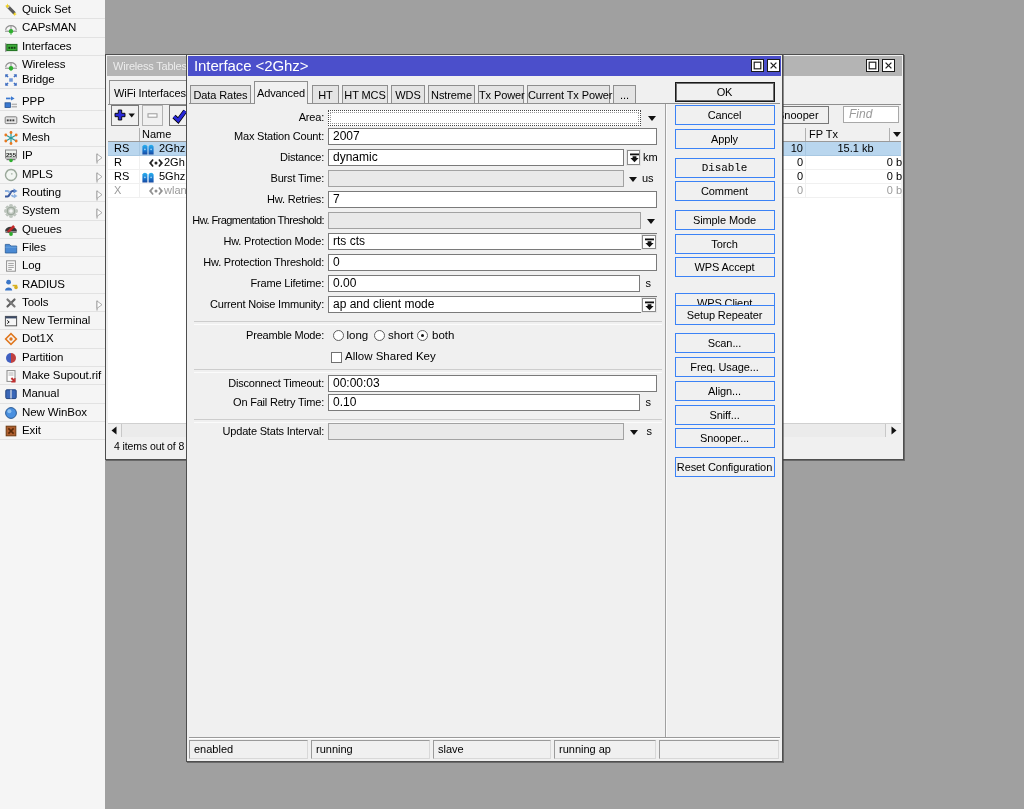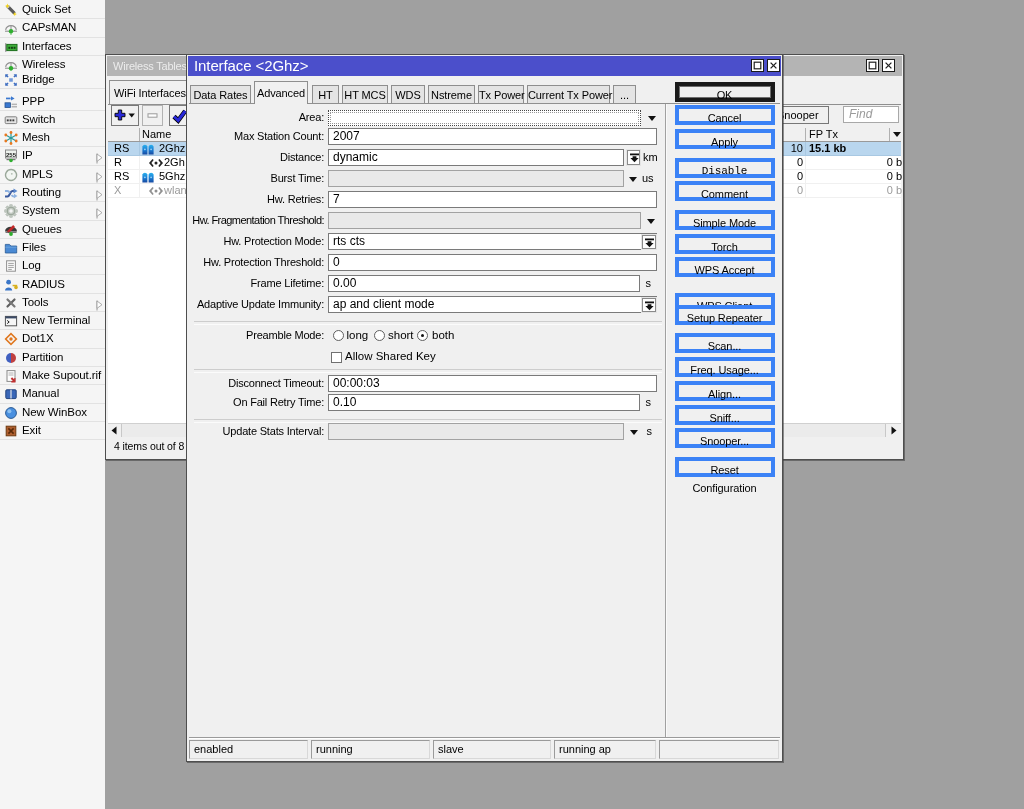--- a/index.html
+++ b/index.html
@@ -3,21 +3,21 @@
 <style>
 html,body{margin:0;padding:0;}
 body{width:1024px;height:809px;background:#a0a0a0;position:relative;overflow:hidden;
  font-family:"Liberation Sans",sans-serif;font-size:12px;color:#000;}
 .ab{position:absolute;}
 .win{position:absolute;background:#f0f0f0;border:1px solid #4e4e4e;box-shadow:1px 1px 0 rgba(60,60,60,.55);}
 .tb{position:absolute;left:1px;right:1px;top:1px;height:20px;line-height:20px;color:#fff;padding-left:6px;font-size:15px;letter-spacing:-0.1px;}
 .tbtn{position:absolute;top:4px;width:13px;height:13px;background:#fff;border:1px solid #1a1a1a;box-sizing:border-box;}
 .tab{position:absolute;box-sizing:border-box;border:1px solid #8e8e8e;border-bottom:none;background:#e4e4e4;text-align:center;font-size:11px;letter-spacing:-0.1px;white-space:nowrap;}
 .tab.on{background:#f0f0f0;z-index:5;}
-.btn{position:absolute;box-sizing:border-box;width:100px;height:20px;background:#f0f0f0;border:4px solid #3b82f6;text-align:center;line-height:18px;font-size:11px;letter-spacing:-0.1px;}
+.btn{position:absolute;box-sizing:border-box;width:100px;height:20px;background:#f0f0f0;border:1px solid #3b82f6;text-align:center;line-height:18px;font-size:11px;letter-spacing:-0.1px;}
 .lbl{position:absolute;text-align:right;font-size:11px;letter-spacing:-0.2px;white-space:nowrap;}
 .fld{position:absolute;box-sizing:border-box;background:#fff;border:1px solid #7a7a7a;height:17px;font-size:12px;line-height:15px;padding-left:4px;white-space:nowrap;}
 .fld.dis{background:#e9e9e9;border-color:#a2a2a2;}
 .unit{position:absolute;font-size:11px;}
 .sepl{position:absolute;height:2px;border-top:1px solid #cdcdcd;border-bottom:1px solid #fbfbfb;}
 .cell{position:absolute;box-sizing:border-box;border:1px solid #9a9a9a;border-bottom-color:#d8d8d8;border-right-color:#d8d8d8;height:19px;background:#f0f0f0;font-size:11px;line-height:17px;padding-left:4px;}
 .mi{position:absolute;left:0;width:105px;height:17.3px;border-bottom:1px solid #e2e2e2;background:#f5f5f5;}
 .mi span{position:absolute;left:22px;top:2px;font-size:11.5px;letter-spacing:-0.1px;}
 .mi svg{position:absolute;left:4px;top:2px;}
 .arr{position:absolute;left:92px;top:4px;}
@@ -326,21 +326,21 @@
               <stop offset="1" stop-color="#17479e"></stop>
             </linearGradient>
           </defs>
           <path d="M0.4 11.6 V3.6 A2.6 2.6 0 0 1 5.4 3.6 V11.6 Z" fill="url(#wg)"></path>
           <path d="M6.6 11.6 V3.6 A2.6 2.6 0 0 1 11.6 3.6 V11.6 Z" fill="url(#wg)"></path>
           <circle cx="2.9" cy="6.3" r="0.9" fill="#9ad4f4"></circle>
           <circle cx="9.1" cy="6.3" r="0.9" fill="#9ad4f4"></circle>
         </svg></div>
       <div class="ab" style="left:51px;top:0;">2Ghz</div>
       <div class="ab" style="left:650px;top:0;width:45px;text-align:right;">10</div>
-      <div class="ab" style="left:701px;top:0;width:93px;text-align:left;font-weight:bold;">15.1 kb</div>
+      <div class="ab" style="left:701px;top:0;width:93px;text-align:center;">15.1 kb</div>
       <div class="ab" style="left:31px;top:0;width:1px;height:14px;background:#a8c8e2;"></div>
       <div class="ab" style="left:696.5px;top:0;width:1px;height:14px;background:#a8c8e2;"></div>
     </div>
 <div class="ab" style="left:2px;top:101px;right:2px;height:14px;background:#fff;border-bottom:1px solid #f0f0f0;box-sizing:border-box;color:#000;font-size:11px;">
       <div class="ab" style="left:6px;top:0;">R</div>
       <div class="ab" style="left:41px;top:1px;"><svg width="14" height="8" viewBox="0 0 14 8">
           <g fill="#222">
             <path d="M3.5 0 L0 4 l3.5 4 1.2-1.1 L2.4 4 4.7 1.1 Z"></path>
             <path d="M10.5 0 L14 4 l-3.5 4 -1.2-1.1 L11.6 4 9.3 1.1 Z"></path>
             <circle cx="7" cy="4" r="1.5"></circle>
@@ -450,21 +450,21 @@
       <svg width="11" height="10" viewBox="0 0 11 10">
         <rect x="1" y="0.5" width="9" height="1.8" fill="#111"></rect>
         <path d="M3.6 3.2 L7.4 3.2 L7.4 5 L9.6 5 L5.5 9.2 L1.4 5 L3.6 5 Z" fill="#111"></path>
       </svg>
     </div>
 <div class="lbl" style="left:1px;top:200.5px;width:136px;">Hw. Protection Threshold:</div>
 <div class="fld" style="left:141px;top:199px;width:329px;">0</div>
 <div class="lbl" style="left:1px;top:221.5px;width:136px;">Frame Lifetime:</div>
 <div class="fld" style="left:141px;top:220px;width:312px;">0.00</div>
 <div class="unit" style="left:458.5px;top:221.5px;">s</div>
-<div class="lbl" style="left:1px;top:242.5px;width:136px;">Adaptive Update Immunity:</div>
+<div class="lbl" style="left:1px;top:242.5px;width:136px;">Current Noise Immunity:</div>
 <div class="fld" style="left:141px;top:241px;width:329px;">ap and client mode</div>
 <div class="spin" style="left:454.5px;top:242.5px;width:14.5px;height:14px;">
       <svg width="11" height="10" viewBox="0 0 11 10">
         <rect x="1" y="0.5" width="9" height="1.8" fill="#111"></rect>
         <path d="M3.6 3.2 L7.4 3.2 L7.4 5 L9.6 5 L5.5 9.2 L1.4 5 L3.6 5 Z" fill="#111"></path>
       </svg>
     </div>
 <div class="sepl" style="left:7px;top:266px;width:468px;"></div>
 <div class="lbl" style="left:1px;top:273.5px;width:136px;">Preamble Mode:</div>
 <div class="radio" style="left:146px;top:275px;"></div>

